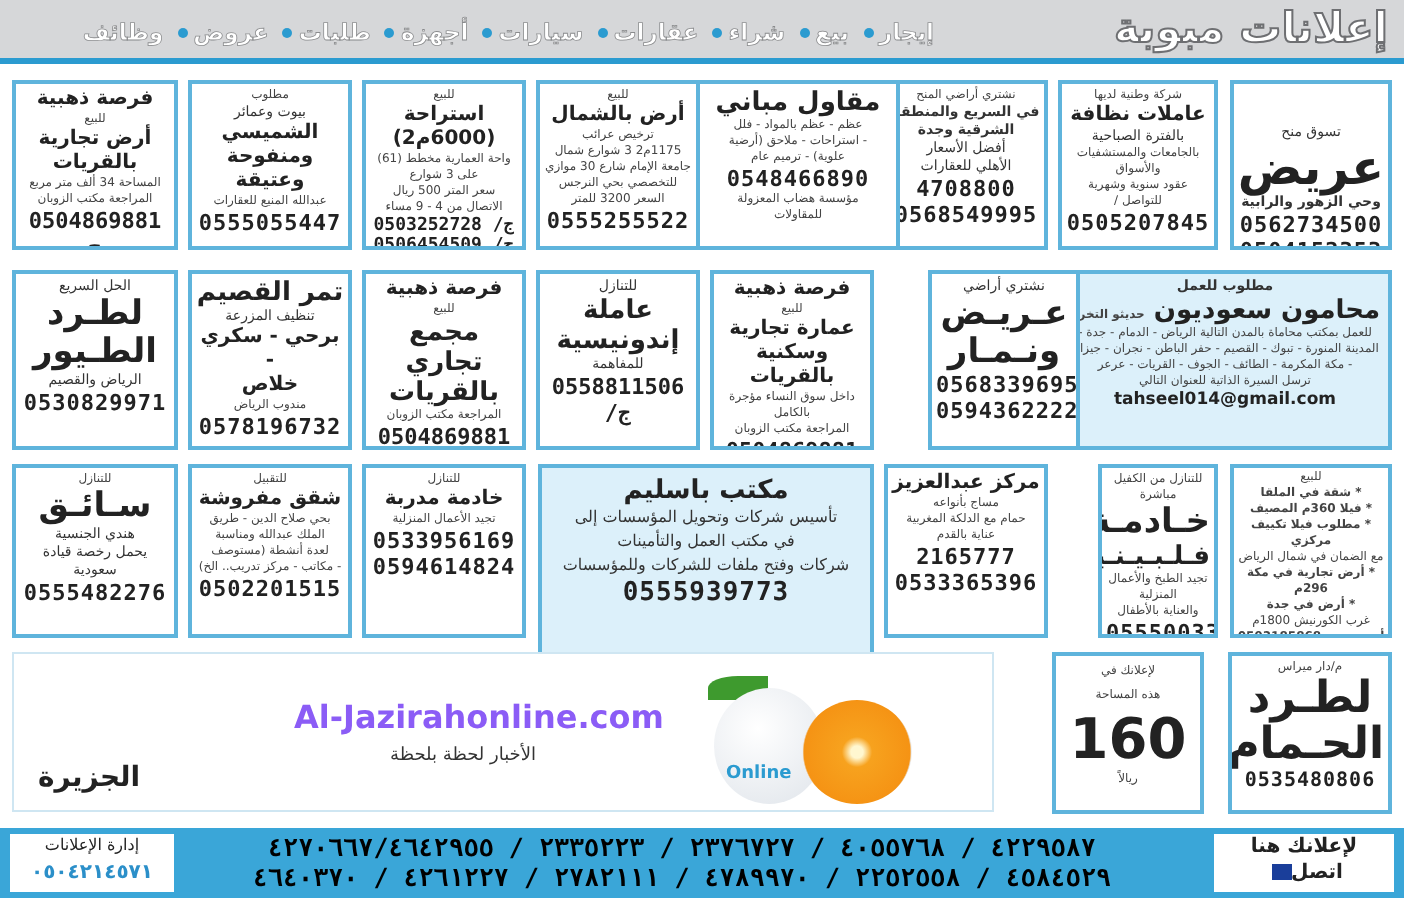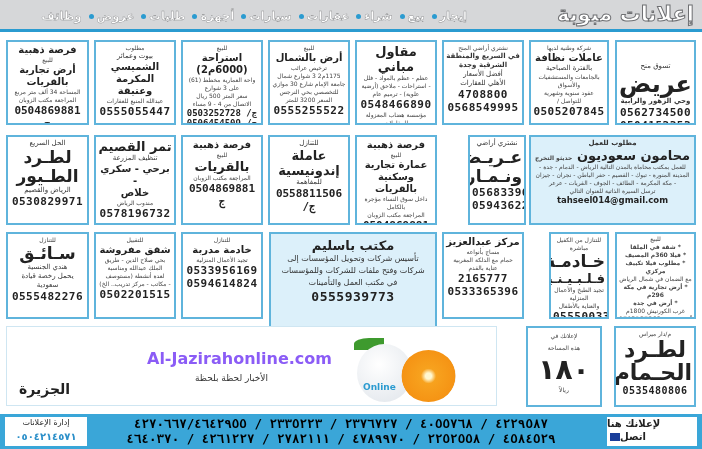--- a/index.html
+++ b/index.html
@@ -26,21 +26,21 @@
 .orange-group{position:absolute;left:349px;top:332px;width:115px;height:72px}
 .fruit1{position:absolute;left:8px;top:12px;width:55px;height:58px;border-radius:50%;background:radial-gradient(circle at 40% 35%,#fff,#dfe4ea)}
 .fruit2{position:absolute;left:52px;top:18px;width:55px;height:52px;border-radius:50%;background:radial-gradient(circle,#fff7d0 8%,#f7a21e 20%,#f59314 70%,#eee 72%)}
 .leaf{position:absolute;left:5px;top:6px;width:30px;height:12px;background:#3e9a2e;border-radius:50% 0}
 .online{position:absolute;left:14px;top:50px;font-size:9px;font-weight:bold;color:#2b9bd0;direction:ltr}
 .footer{position:absolute;left:0;top:414px;width:702px;height:35px;background:#3aa6d8}
 .footer .nums{position:absolute;left:90px;right:110px;top:2px;color:#000000;font-size:12.5px;font-weight:bold;line-height:15px;text-align:center;white-space:nowrap;font-family:"DejaVu Sans Mono",monospace}
 .footer .adm{position:absolute;left:5px;top:3px;width:82px;height:29px;background:#fff;text-align:center}
 .footer .adm .l1{font-size:8px;color:#222;line-height:12px}
 .footer .adm .l2{font-size:10px;color:#2b8fc9;font-weight:bold;line-height:15px}
-.footer .call{position:absolute;right:5px;top:3px;width:90px;height:29px;background:#fff;text-align:left;font-size:10px;font-weight:bold;line-height:13px;color:#222}
+.footer .call{position:absolute;right:5px;top:3px;width:90px;height:29px;background:#fff;text-align:center;font-size:10px;font-weight:bold;line-height:13px;color:#222}
 .footer .call .sq{display:inline-block;width:10px;height:8px;background:#1a3e9a;margin-left:3px;vertical-align:middle}
 </style>
 </head>
 <body>
 
 <div class="header">
   <div class="title">إعلانات مبوبة</div>
   <div class="cats">
     <span>إيجار</span><span class="dot"></span>
     <span>بيع</span><span class="dot"></span>
@@ -72,21 +72,21 @@
 </div>
 <div class="ad" style="right:178px;top:40px;width:82px;height:85px">
   <div class="xs">نشتري أراضي المنح</div>
   <div class="sm" style="font-weight:bold">في السريع والمنطقة</div>
   <div class="sm" style="font-weight:bold">الشرقية وجدة</div>
   <div class="sm">أفضل الأسعار</div>
   <div class="sm">الأهلي للعقارات</div>
   <div class="ph">4708800</div>
   <div class="ph">0568549995</div>
 </div>
-<div class="ad" style="right:265px;top:40px;width:82px;height:85px">
+<div class="ad" style="right:252px;top:40px;width:102px;height:85px">
   <div class="lg">مقاول مباني</div>
   <div class="xs">عظم - عظم بالمواد - فلل</div>
   <div class="xs">- استراحات - ملاحق (أرضية</div>
   <div class="xs">علوية) - ترميم عام</div>
   <div class="ph">0548466890</div>
   <div class="xs">مؤسسة هضاب المعزولة</div>
   <div class="xs">للمقاولات</div>
 </div>
 <div class="ad" style="right:352px;top:40px;width:82px;height:85px">
   <div class="xs">للبيع</div>
@@ -105,21 +105,21 @@
   <div class="xs">على 3 شوارع</div>
   <div class="xs">سعر المتر 500 ريال</div>
   <div class="xs">الاتصال من 4 - 9 مساء</div>
   <div class="ph" style="font-size:9px;line-height:10px">0503252728 /ج</div>
   <div class="ph" style="font-size:9px;line-height:10px">0506454509 /ج</div>
 </div>
 <div class="ad" style="right:526px;top:40px;width:82px;height:85px">
   <div class="xs">مطلوب</div>
   <div class="sm">بيوت وعمائر</div>
   <div class="md">الشميسي</div>
-  <div class="md">المكرمة</div>
+  <div class="md">ومنفوحة</div>
   <div class="md">وعتيقة</div>
   <div class="xs">عبدالله المنيع للعقارات</div>
   <div class="ph">0555055447</div>
 </div>
 <div class="ad" style="right:613px;top:40px;width:83px;height:85px">
   <div class="md">فرصة ذهبية</div>
   <div class="xs">للبيع</div>
   <div class="md">أرض تجارية</div>
   <div class="md">بالقريات</div>
   <div class="xs">المساحة 34 ألف متر مربع</div>
@@ -129,21 +129,21 @@
 
 <div class="ad blue" style="right:6px;top:135px;width:167px;height:90px">
   <div class="sm" style="font-weight:bold">مطلوب للعمل</div>
   <div class="lg"><span>محامون سعوديون</span> <span class="xs">حديثو التخرج</span></div>
   <div class="xs">للعمل بمكتب محاماة بالمدن التالية الرياض - الدمام - جدة -</div>
   <div class="xs">المدينة المنورة - تبوك - القصيم - حفر الباطن - نجران - جيزان</div>
   <div class="xs">- مكة المكرمة - الطائف - الجوف - القريات - عرعر</div>
   <div class="xs">ترسل السيرة الذاتية للعنوان التالي</div>
   <div class="email">tahseel014@gmail.com</div>
 </div>
-<div class="ad" style="right:176px;top:135px;width:58px;height:90px">
+<div class="ad" style="right:162px;top:135px;width:76px;height:90px">
   <div class="sm">نشتري أراضي</div>
   <div class="xl">عـريـض</div>
   <div class="xl">ونـمـار</div>
   <div class="ph">0568339695</div>
   <div class="ph">0594362222</div>
 </div>
 <div class="ad" style="right:265px;top:135px;width:82px;height:90px">
   <div class="md">فرصة ذهبية</div>
   <div class="xs">للبيع</div>
   <div class="md">عمارة تجارية</div>
@@ -155,20 +155,21 @@
 <div class="ad" style="right:352px;top:135px;width:82px;height:90px">
   <div class="sm">للتنازل</div>
   <div class="lg">عاملة</div>
   <div class="lg">إندونيسية</div>
   <div class="sm">للمفاهمة</div>
   <div class="ph">0558811506 /ج</div>
 </div>
 <div class="ad" style="right:439px;top:135px;width:82px;height:90px">
   <div class="md">فرصة ذهبية</div>
   <div class="xs">للبيع</div>
+  <div class="lg">مجمع تجاري</div>
   <div class="lg">بالقريات</div>
   <div class="xs">المراجعة مكتب الزوبان</div>
   <div class="ph">0504869881 ج</div>
 </div>
 <div class="ad" style="right:526px;top:135px;width:82px;height:90px">
   <div class="lg">تمر القصيم</div>
   <div class="sm">تنظيف المزرعة</div>
   <div class="md">برحي - سكري -</div>
   <div class="md">خلاص</div>
   <div class="xs">مندوب الرياض</div>
@@ -205,22 +206,22 @@
   <div class="md">مركز عبدالعزيز</div>
   <div class="xs">مساج بأنواعه</div>
   <div class="xs">حمام مع الدلكة المغربية</div>
   <div class="xs">عناية بالقدم</div>
   <div class="ph">2165777</div>
   <div class="ph">0533365396</div>
 </div>
 <div class="ad blue" style="right:265px;top:232px;width:168px;height:111px;padding-top:4px">
   <div class="lg">مكتب باسليم</div>
   <div class="sm" style="font-size:8px;line-height:12px">تأسيس شركات وتحويل المؤسسات إلى</div>
+  <div class="sm" style="font-size:8px;line-height:12px">في مكتب العمل والتأمينات</div>
   <div class="sm" style="font-size:8px;line-height:12px">شركات وفتح ملفات للشركات وللمؤسسات</div>
-  <div class="sm" style="font-size:8px;line-height:12px">في مكتب العمل والتأمينات</div>
   <div class="ph" style="font-size:13px;line-height:16px">0555939773</div>
 </div>
 <div class="ad" style="right:439px;top:232px;width:82px;height:87px">
   <div class="xs">للتنازل</div>
   <div class="md">خادمة مدربة</div>
   <div class="xs">تجيد الأعمال المنزلية</div>
   <div class="ph">0533956169</div>
   <div class="ph">0594614824</div>
 </div>
 <div class="ad" style="right:526px;top:232px;width:82px;height:87px">
@@ -243,21 +244,21 @@
 
 <div class="ad" style="right:6px;top:326px;width:82px;height:81px">
   <div class="xs">م/دار ميراس</div>
   <div class="xxl" style="font-size:22px;line-height:23px">لطـرد</div>
   <div class="xxl" style="font-size:22px;line-height:23px">الحـمام</div>
   <div class="ph" style="font-size:10px">0535480806</div>
 </div>
 <div class="ad" style="right:100px;top:326px;width:76px;height:81px">
   <div class="xs" style="line-height:12px">لإعلانك في</div>
   <div class="xs" style="line-height:12px">هذه المساحة</div>
-  <div style="font-size:28px;line-height:32px;font-weight:900">١٨٠</div>
+  <div style="font-size:28px;line-height:32px;font-weight:900">160</div>
   <div class="xs">ريالاً</div>
 </div>
 
 <div class="banner">
   <div class="url">Al-Jazirahonline.com</div>
   <div class="tag">الأخبار لحظة بلحظة</div>
   <div class="logo">الجزيرة</div>
 </div>
 <div class="orange-group">
   <div class="leaf"></div>

